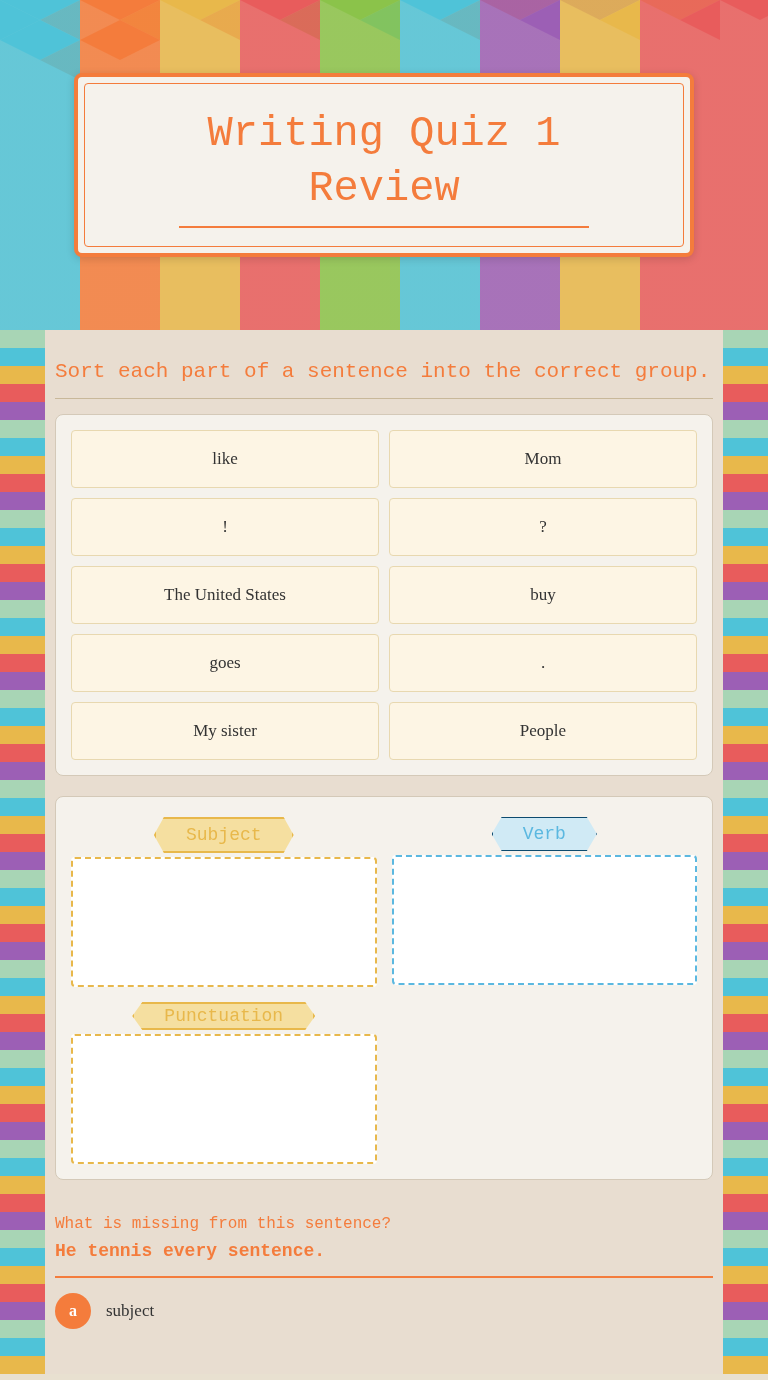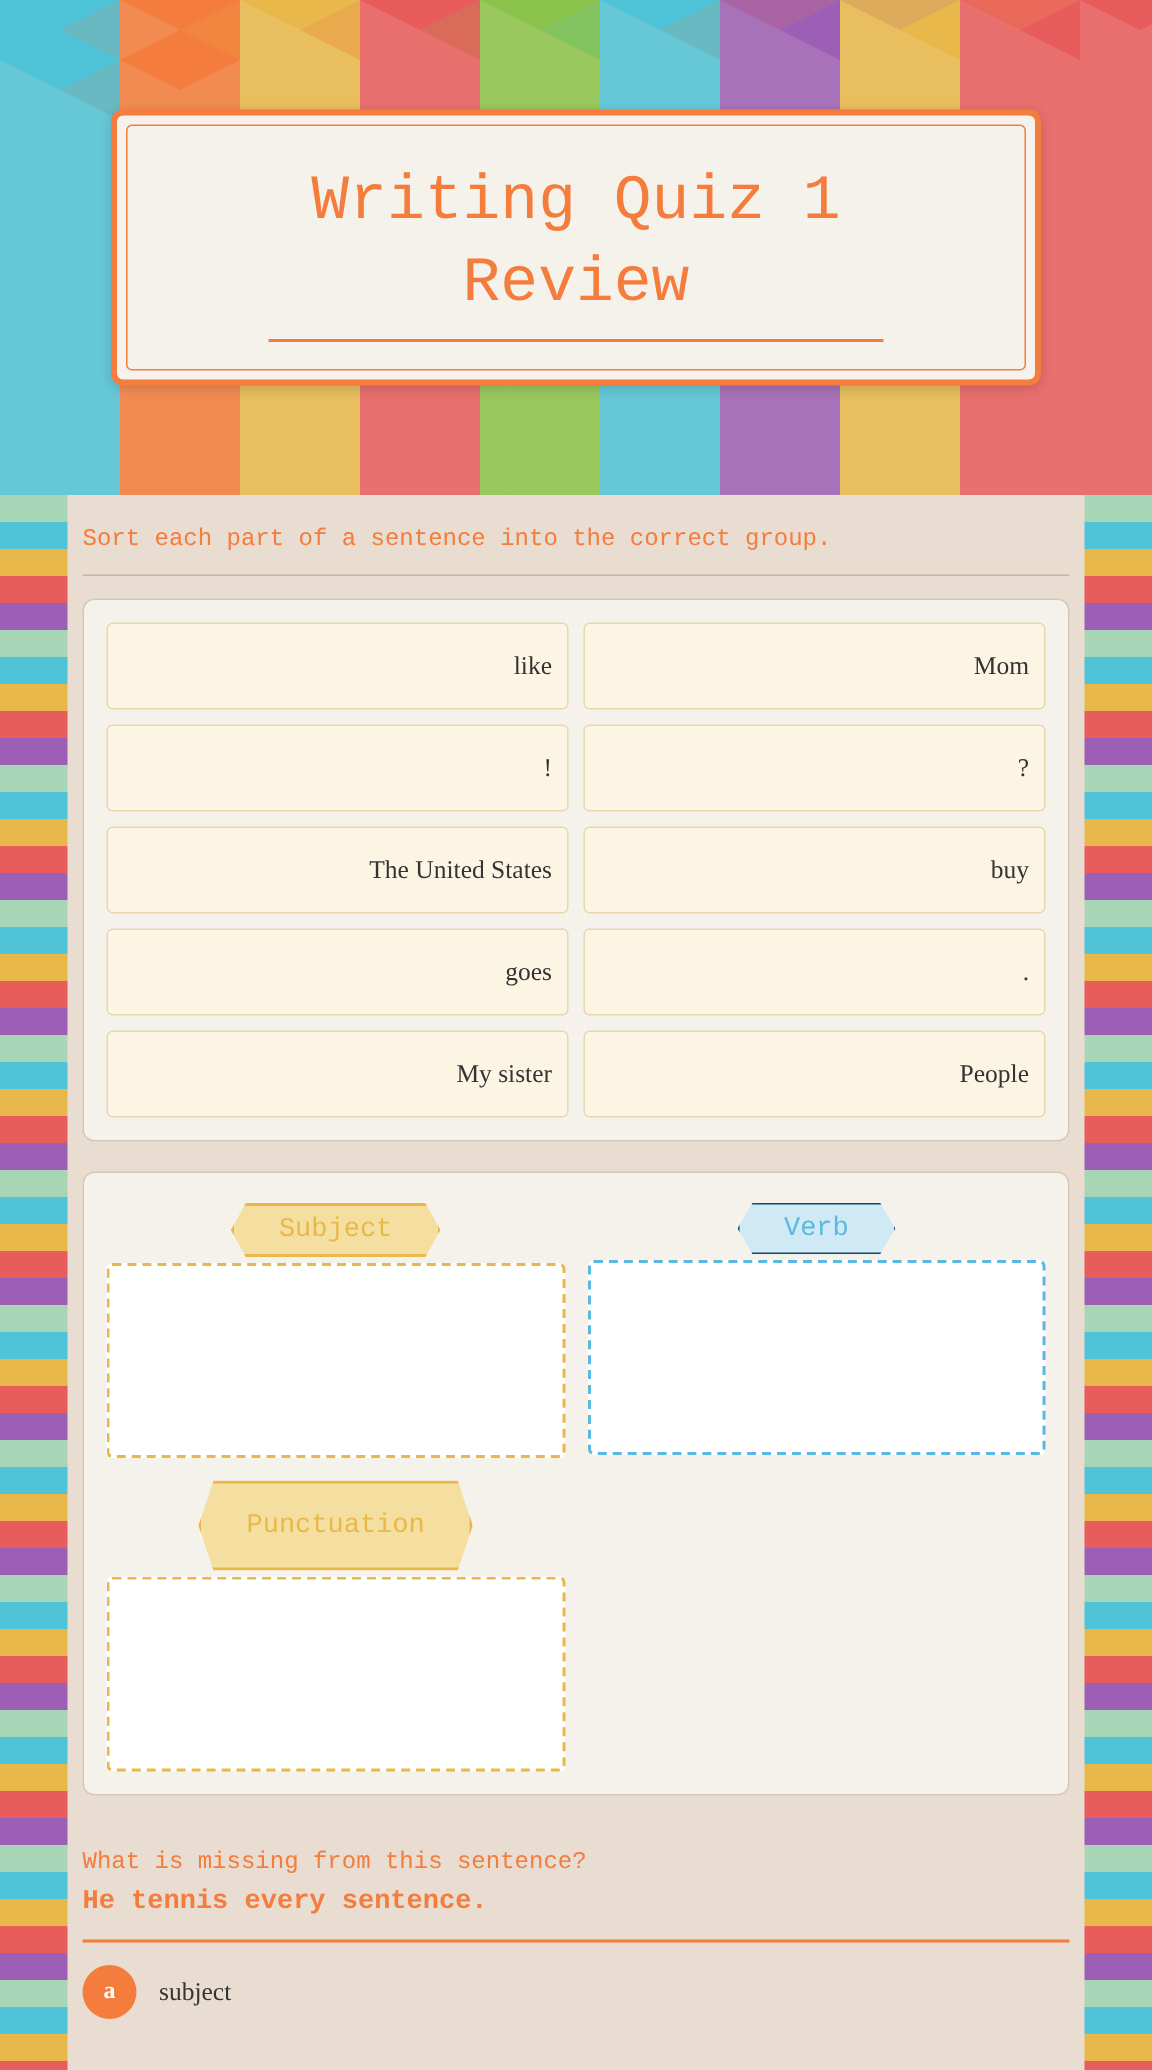--- a/index.html
+++ b/index.html
@@ -62,23 +62,24 @@
       height: 2px;
       background: #f47c3c;
       margin-top: 10px;
       width: 80%;
       margin-left: auto;
       margin-right: auto;
     }
 
     .instruction-text {
       font-family: 'Courier New', monospace;
-      font-size: 16px;
+      font-size: 21px;
       color: #f47c3c;
       margin-bottom: 15px;
+      margin-top: 10px;
     }
 
     .divider {
       height: 1px;
       background: #c8b89a;
       margin-bottom: 15px;
     }
 
     
     .sort-grid {
@@ -90,21 +91,21 @@
       gap: 10px;
       margin-bottom: 20px;
       border: 1px solid #d4c9b8;
     }
 
     .sort-card {
       background: #fdf5e4;
       border: 1px solid #e8d8b0;
       border-radius: 4px;
       padding: 18px 10px;
-      text-align: right;
+      text-align: center;
       font-size: 17px;
       color: #333;
       cursor: pointer;
     }
 
     
     .drop-zones {
       background: #f5f2ec;
       border-radius: 8px;
       padding: 20px 15px 15px 15px;
@@ -152,21 +153,21 @@
       font-size: 18px;
       color: #5bb8e0;
       position: relative;
       clip-path: polygon(10px 0%, calc(100% - 10px) 0%, 100% 50%, calc(100% - 10px) 100%, 10px 100%, 0% 50%);
     }
 
     .ribbon-punct {
       display: inline-block;
       background: #f5dfa0;
       border: 2px solid #e8b84b;
-      padding: 18px 30px;
+      padding: 2px 30px;
       font-family: 'Courier New', monospace;
       font-size: 18px;
       color: #e8b84b;
       position: relative;
       clip-path: polygon(10px 0%, calc(100% - 10px) 0%, 100% 50%, calc(100% - 10px) 100%, 10px 100%, 0% 50%);
     }
 
     .drop-box {
       border: 2px dashed #e8b84b;
       border-radius: 4px;

